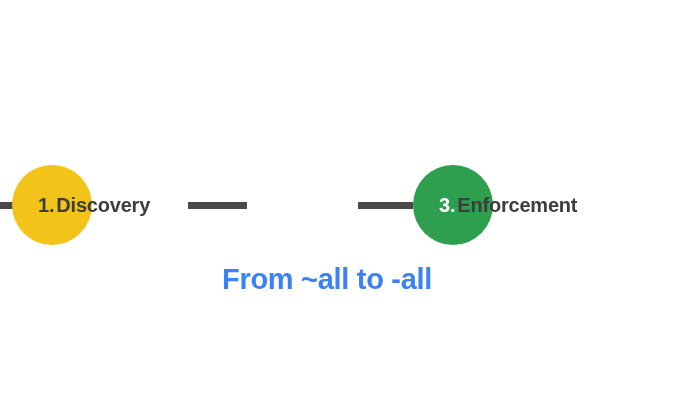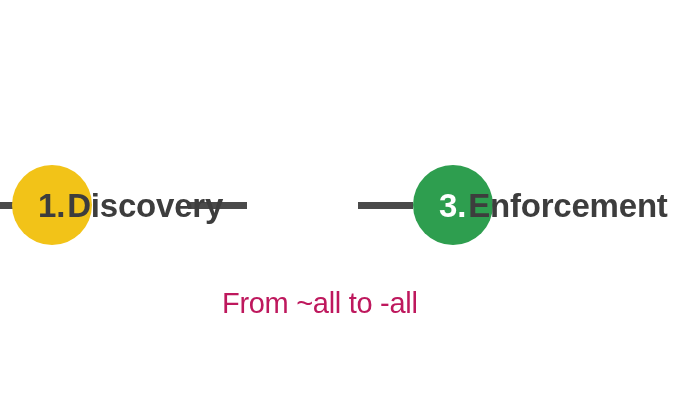--- a/index.html
+++ b/index.html
@@ -64,21 +64,21 @@
     z-index: 2;
   }
 
   .step-label {
     position: absolute;
     left: 26px;
     top: 50%;
     transform: translateY(-50%);
     z-index: 3;
     white-space: nowrap;
-    font-size: 33px;
+    font-size: 20px;
     font-weight: bold;
     letter-spacing: -0.2px;
     line-height: 1;
   }
 
   .step-num {
     color: #ffffff;
   }
   .step-num.dark {
     color: #3d3d3d;
@@ -94,24 +94,24 @@
     height: 7px;
     background: #4a4a4a;
     z-index: 1;
     position: relative;
   }
 
   
   #caption {
     position: absolute;
     left: 222px;
-    top: 288px;
+    top: 264px;
     font-size: 29px;
-    font-weight: normal;
-    color: #be185d;
+    font-weight: bold;
+    color: #3b82f6;
     letter-spacing: -0.3px;
     white-space: nowrap;
     line-height: 1.1;
   }
 </style>
 </head>
 <body>
 
 <div id="stage">
 

